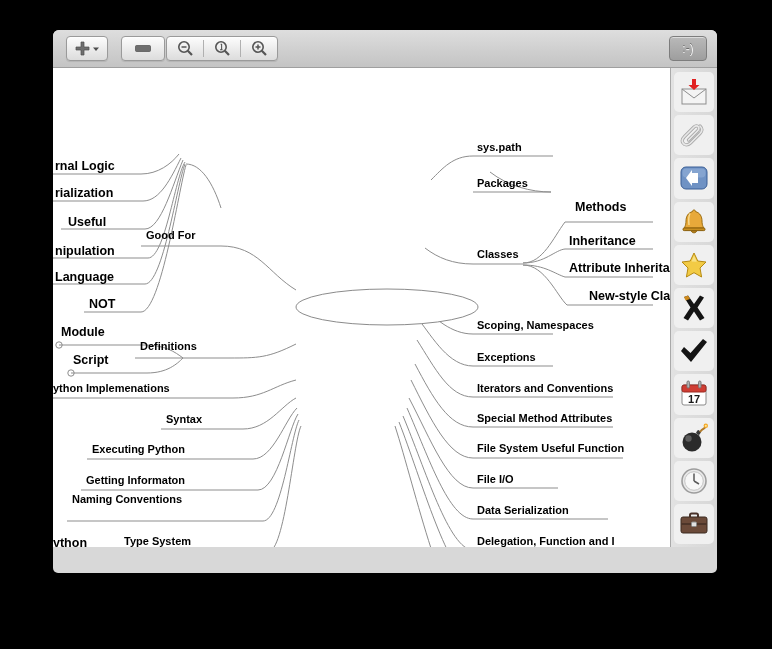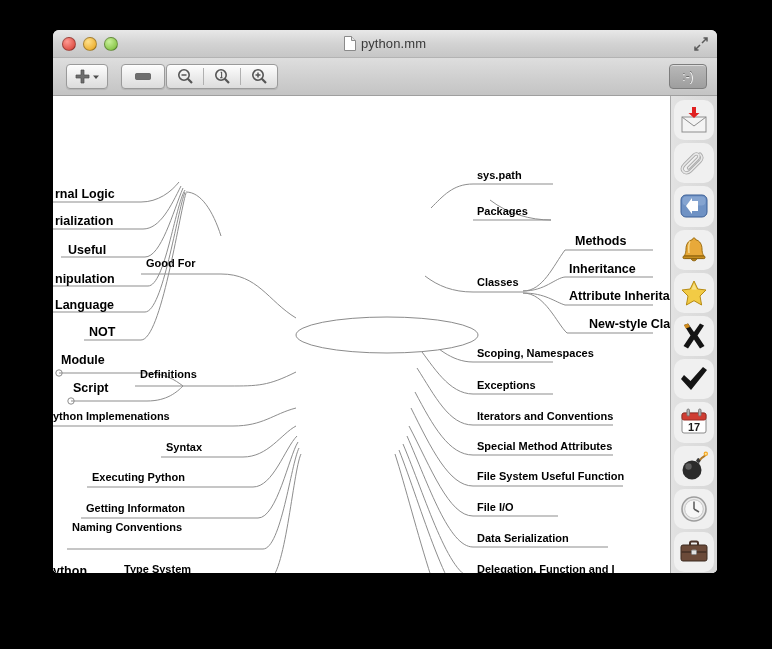--- a/index.html
+++ b/index.html
@@ -96,51 +96,33 @@
   }
   
   #sidebar{
     position:absolute;right:0;top:0;width:46px;bottom:0;
     background:linear-gradient(to right,#e2e2e2,#d7d7d7);
     border-left:1px solid #a9a9a9;
     display:flex;flex-direction:column;align-items:center;
     padding-top:4px;
   }
   .side-btn{
-    width:40px;height:46px;margin-bottom:3px;border-radius:10px;
+    width:40px;height:46px;margin-bottom:3px;border-radius:5px;
     background:#f0f0f0;
     display:flex;align-items:center;justify-content:center;
     cursor:pointer;
   }
 </style>
 </head>
 <body>
 
 <div id="backdrop"></div>
 
 <div id="window">
 
-  <div id="titlebar">
-    <div class="lights">
-      <div class="light red"></div>
-      <div class="light yellow"></div>
-      <div class="light green"></div>
-    </div>
-    <div id="title-wrap">
-      <svg id="doc-icon" width="12" height="15" viewBox="0 0 12 15">
-        <path d="M0.5 0.5 H7.5 L11.5 4.5 V14.5 H0.5 Z" fill="#fff" stroke="#8a8a8a"></path>
-        <path d="M7.5 0.5 V4.5 H11.5" fill="#e4e4e4" stroke="#8a8a8a"></path>
-      </svg>
-      <span id="title-text">python.mm</span>
-    </div>
-    <svg id="expand-btn" viewBox="0 0 16 16">
-      <path d="M9 7 L14 2 M10.5 2 H14 V5.5" stroke="#5a5a5a" stroke-width="1.5" fill="none"></path>
-      <path d="M7 9 L2 14 M5.5 14 H2 V10.5" stroke="#5a5a5a" stroke-width="1.5" fill="none"></path>
-    </svg>
-  </div>
 
   <div id="toolbar">
 
     <div class="tb-group" id="grp-add">
       <div class="tb-btn" style="min-width:30px;">
         <svg width="15" height="15" viewBox="0 0 15 15">
           <path d="M6 1 H9 V6 H14 V9 H9 V14 H6 V9 H1 V6 H6 Z" fill="#6e6e6e" stroke="#4d4d4d" stroke-width=".7"></path>
         </svg>
         <svg width="8" height="8" viewBox="0 0 8 8" style="margin-left:2px;">
           <path d="M1 2.5 L4 6 L7 2.5 Z" fill="#4d4d4d"></path>
@@ -271,21 +253,21 @@
           <div class="node lvl1" style="left: 39px; top: 376px;"><span>Executing Python</span></div>
           <div class="node lvl1" style="left: 33px; top: 407px;"><span>Getting Informaton</span></div>
           <div class="node lvl1" style="left: 19px; top: 426px;"><span>Naming Conventions</span></div>
           <div class="node lvl1" style="left: 71px; top: 468px;"><span>Type System</span></div>
           <div class="node lvl2" style="left: 0px; top: 469px;"><span>ython</span></div>
         </div>
       <div id="right-nodes">
           <div class="node lvl1" style="left: 424px; top: 74px;"><span>sys.path</span></div>
           <div class="node lvl1" style="left: 424px; top: 110px;"><span>Packages</span></div>
           <div class="node lvl1" style="left: 424px; top: 181px;"><span>Classes</span></div>
-          <div class="node lvl2" style="left: 516px; top: 139px; padding-left: 6px;"><span>Methods</span></div>
+          <div class="node lvl2" style="left: 516px; top: 133px; padding-left: 6px;"><span>Methods</span></div>
           <div class="node lvl2" style="left: 516px; top: 167px;"><span>Inheritance</span></div>
           <div class="node lvl2" style="left: 516px; top: 194px;"><span>Attribute Inherita</span></div>
           <div class="node lvl2" style="left: 516px; top: 222px; padding-left: 20px;"><span>New-style Classe</span></div>
           <div class="node lvl1" style="left: 424px; top: 252px;"><span>Scoping, Namespaces</span></div>
           <div class="node lvl1" style="left: 424px; top: 284px;"><span>Exceptions</span></div>
           <div class="node lvl1" style="left: 424px; top: 315px;"><span>Iterators and Conventions</span></div>
           <div class="node lvl1" style="left: 424px; top: 345px;"><span>Special Method Attributes</span></div>
           <div class="node lvl1" style="left: 424px; top: 375px;"><span>File System Useful Function</span></div>
           <div class="node lvl1" style="left: 424px; top: 406px;"><span>File I/O</span></div>
           <div class="node lvl1" style="left: 424px; top: 437px;"><span>Data Serialization</span></div>

